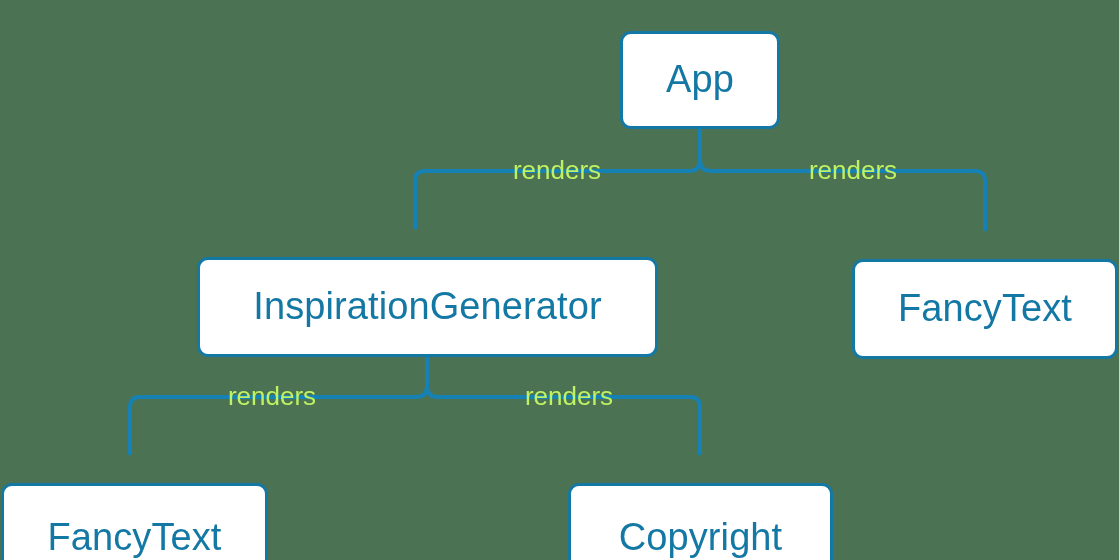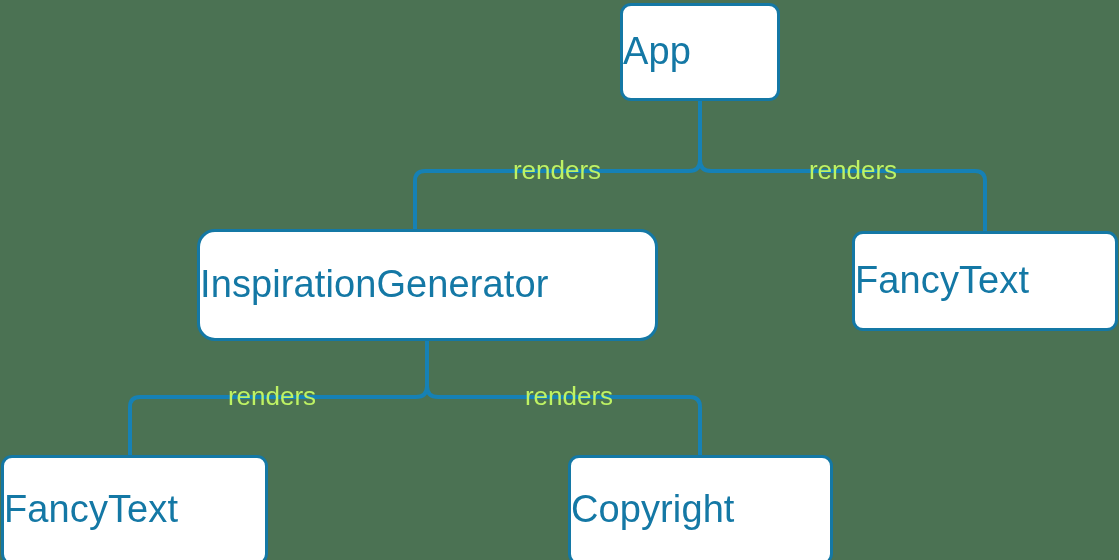--- a/index.html
+++ b/index.html
@@ -27,45 +27,46 @@
     height: 560px;
   }
   .node {
     position: absolute;
     box-sizing: border-box;
     background: #ffffff;
     border: 3px solid #1478a5;
     border-radius: 11px;
     display: flex;
     align-items: center;
-    justify-content: flex-start;
+    justify-content: center;
     color: #1478a5;
     font-size: 38px;
     font-weight: 400;
     letter-spacing: 0.1px;
     white-space: nowrap;
     z-index: 2;
+    margin-top: 28px;
   }
   .node-label {
     display: block;
     line-height: 1;
     padding-bottom: 2px;
   }
   .edge-label {
     position: absolute;
     color: #bef264;
     font-size: 26px;
     font-weight: 500;
     line-height: 1;
     white-space: nowrap;
     z-index: 3;
     transform: translate(-50%, -50%);
   }
   #node-app        { left: 620px; top: 3px;   width: 160px; height: 98px; }
-  #node-inspgen    { left: 197px; top: 229px; width: 461px; height: 112px; border-radius: 18px; }
+  #node-inspgen    { left: 197px; top: 229px; width: 461px; height: 100px; }
   #node-fancy-right{ left: 852px; top: 231px; width: 266px; height: 100px; }
   #node-fancy-left { left: 1px;   top: 455px; width: 267px; height: 110px; }
   #node-copyright  { left: 568px; top: 455px; width: 265px; height: 110px; }
 </style>
 </head>
 <body>
 
 <div id="diagram-root">
 
   <svg class="edge-layer" viewBox="0 0 1119 560" width="1119" height="560" xmlns="http://www.w3.org/2000/svg" fill="none">

